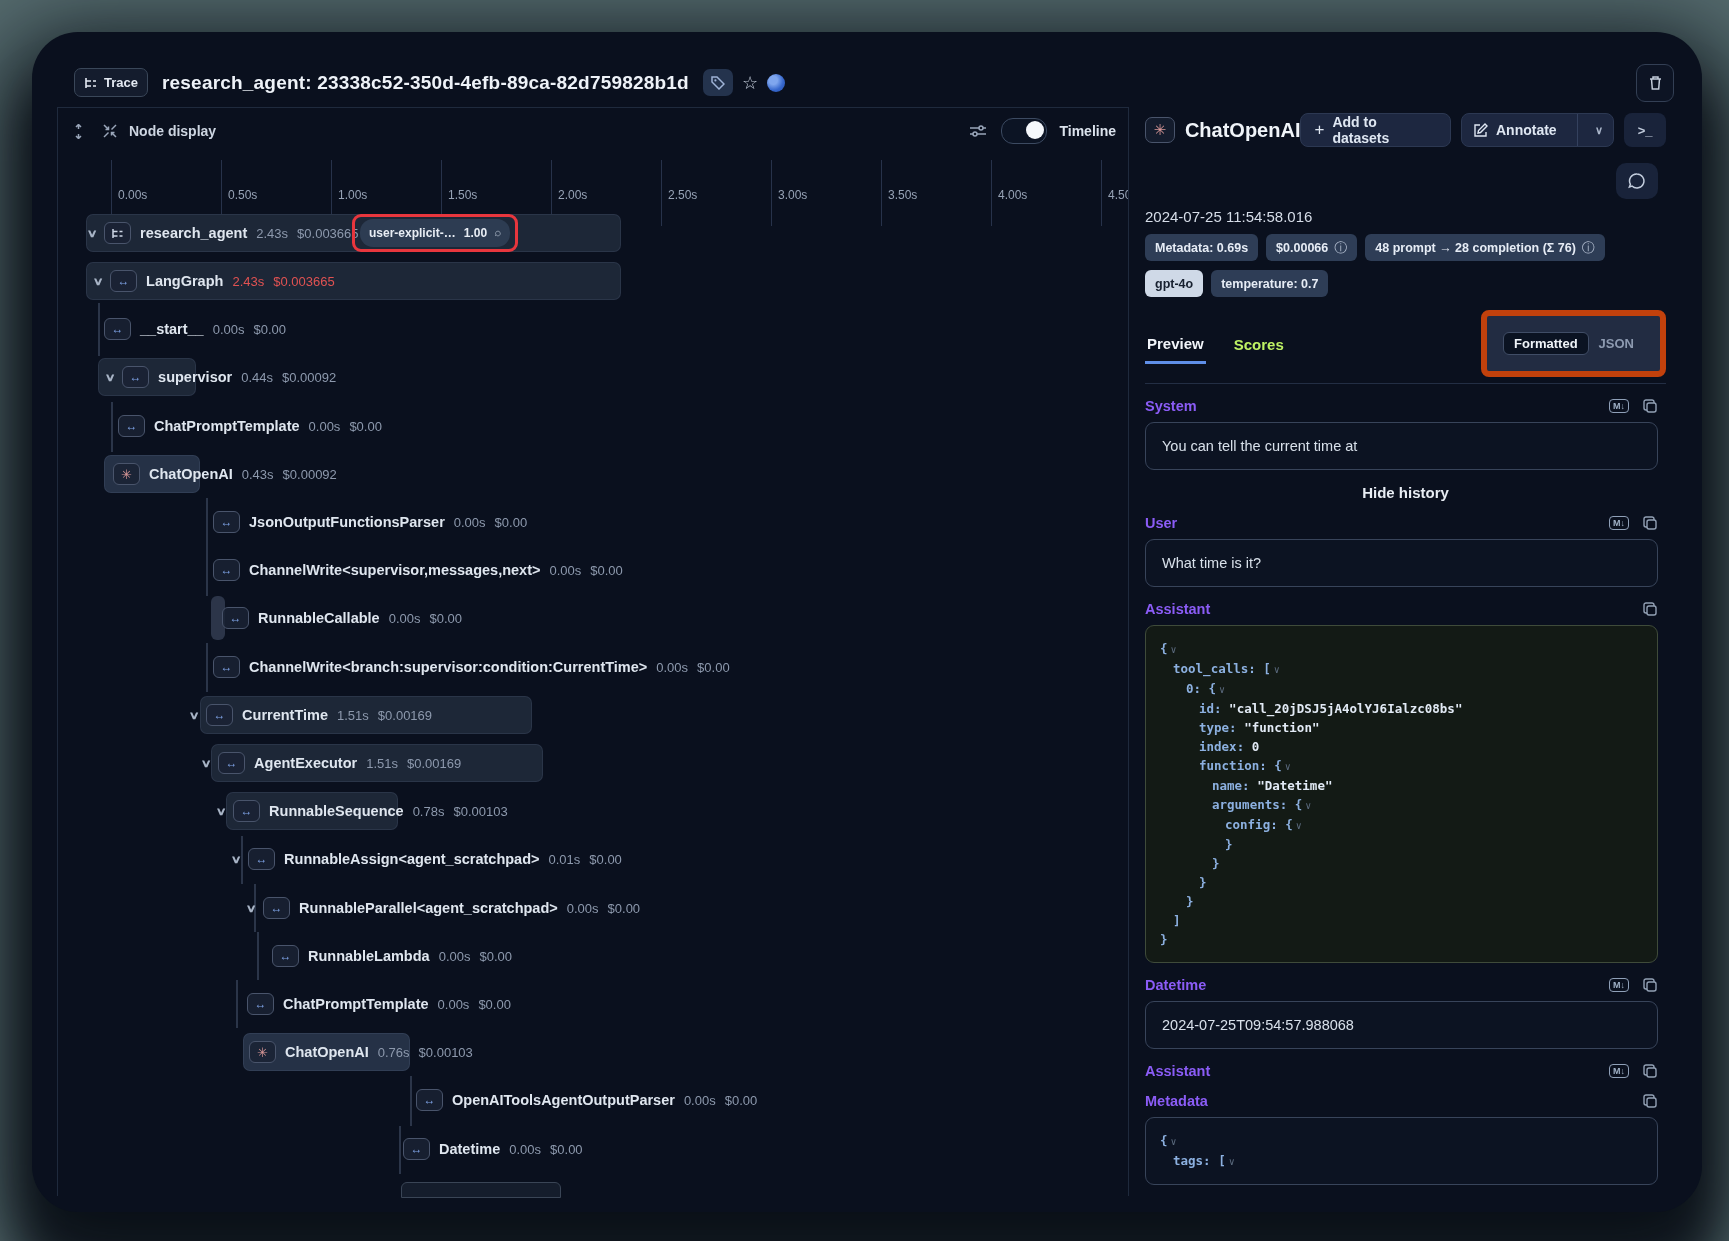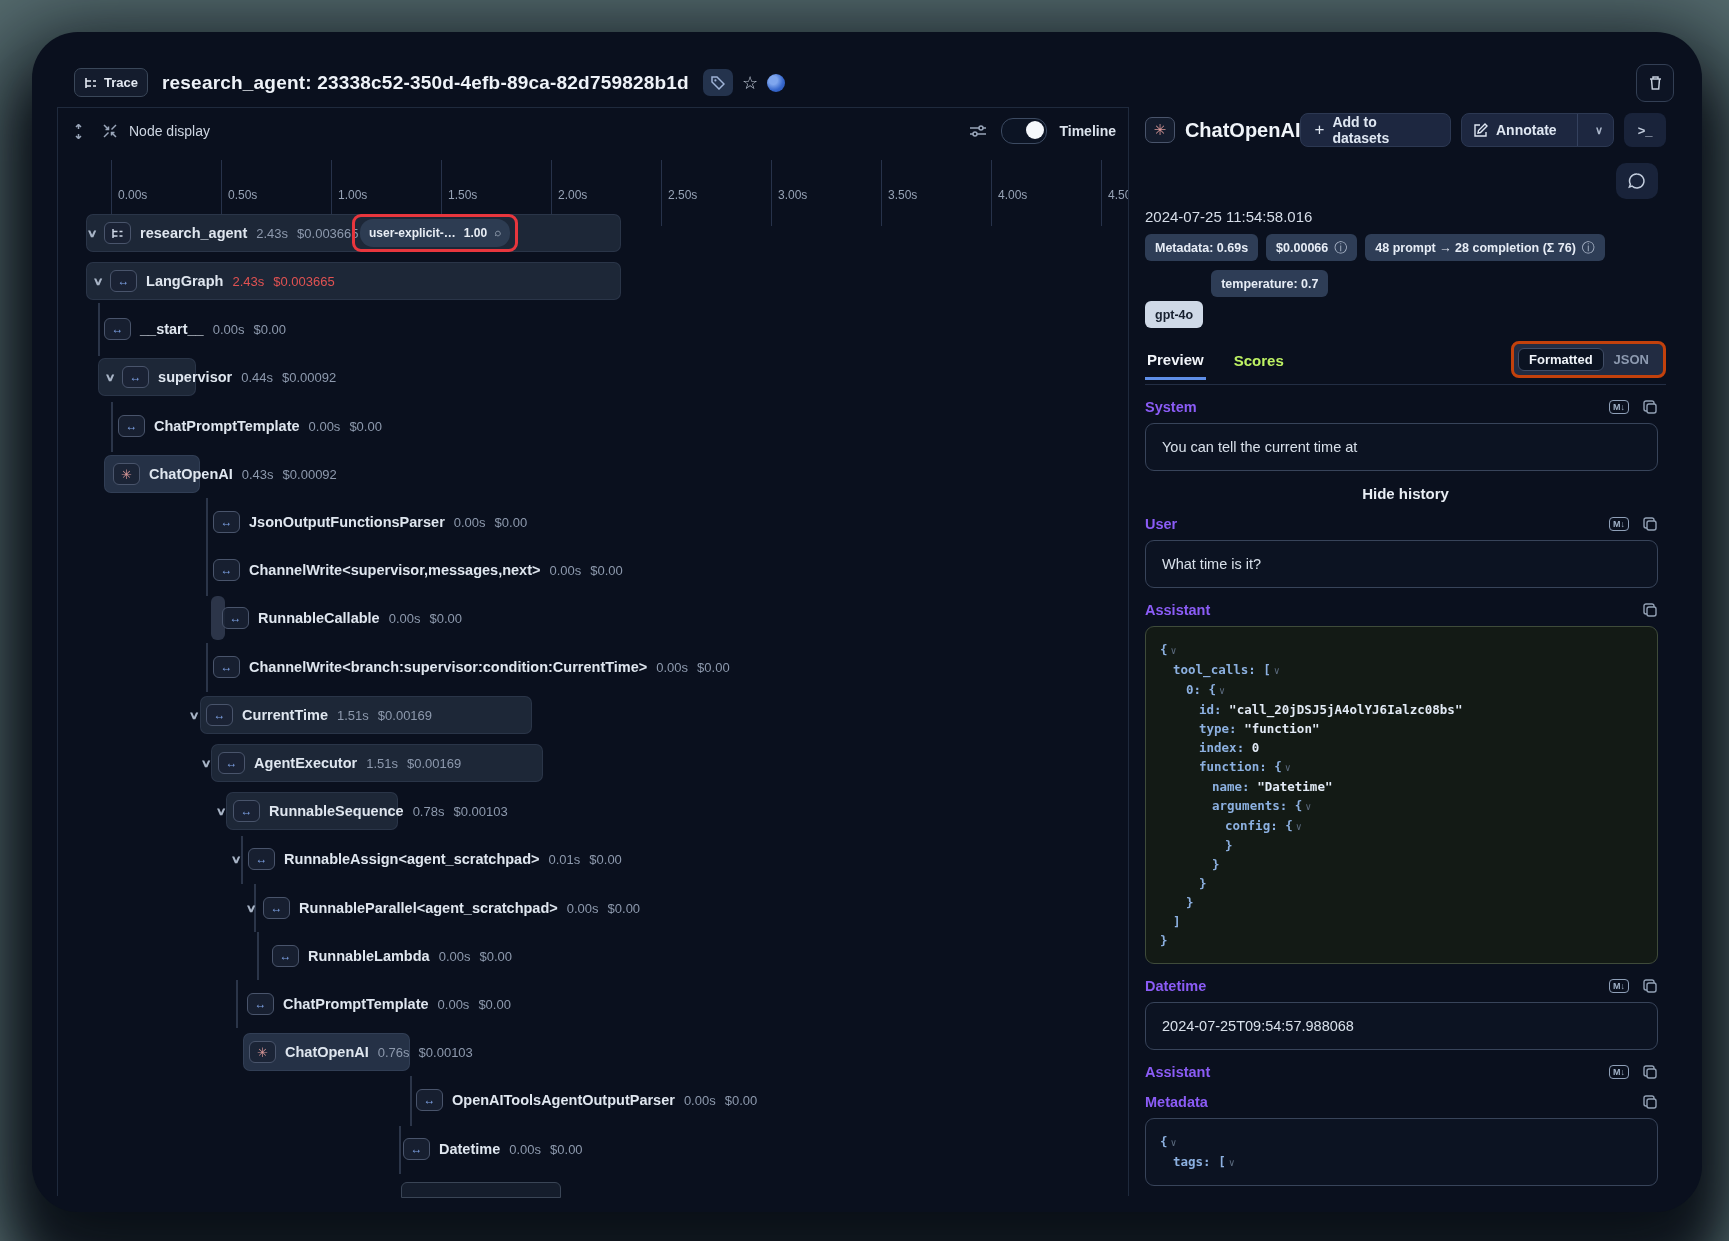--- a/index.html
+++ b/index.html
@@ -20,21 +20,21 @@
   .orb{margin-left:9px;width:18px;height:18px;border-radius:50%;
     background:radial-gradient(circle at 35% 35%,#7fa6ee 0 25%,#3667cd 60%,#274fa6 100%);}
   .trash-btn{margin-left:auto;width:36px;height:36px;border:1px solid #333f54;border-radius:9px;
     display:flex;align-items:center;justify-content:center;background:#0d1424;}
   .hdiv{position:absolute;left:25px;top:75px;right:28px;height:1px;background:#1f2a3d;}
 
   
   .vline-left{position:absolute;left:25px;top:75px;bottom:16px;width:1px;background:#1f2a3d;}
   .left-head{position:absolute;left:25px;top:81px;width:1071px;height:36px;display:flex;align-items:center;color:#9aa6ba;}
   .mini-icon-btn{width:22px;height:22px;display:flex;align-items:center;justify-content:center;margin-left:10px;}
-  .node-display{margin-left:8px;font-size:14px;color:#cdd5e1;}
+  .node-display{margin-left:8px;font-size:14px;color:#cdd5e1;font-weight:bold;}
   .left-head-right{margin-left:auto;display:flex;align-items:center;gap:12px;margin-right:12px;}
   .toggle{width:44px;height:24px;border-radius:12px;background:#0c1424;border:1px solid #3c4a61;position:relative;}
   .toggle .knob{position:absolute;right:2px;top:2px;width:18px;height:18px;border-radius:50%;background:#f5f8fc;}
   .timeline-label{font-size:14px;color:#dbe2ec;font-weight:600;}
 
   .ruler{position:absolute;left:25px;top:128px;width:1071px;height:68px;}
   .tick{position:absolute;top:0;width:1px;height:66px;background:#27324a;}
   .tick-label{position:absolute;top:28px;font-size:12px;color:#97a3b6;white-space:nowrap;padding-left:7px;}
 
   
@@ -70,26 +70,26 @@
   .btn-split .sep{width:1px;background:#34415e;}
   .btn-sq{width:42px;height:34px;border-radius:8px;background:#19233a;display:flex;align-items:center;
     justify-content:center;color:#c3cddd;font-size:13px;font-weight:700;}
   .bubble-row{display:flex;justify-content:flex-end;margin:16px 8px 0 0;}
   .bubble-btn{width:42px;height:36px;border-radius:10px;background:#19233a;display:flex;align-items:center;justify-content:center;}
   .rp-ts{margin-top:9px;font-size:15px;color:#d6dde8;}
   .badges{display:flex;gap:8px;margin-top:9px;flex-wrap:wrap;}
   .badge{height:27px;border-radius:6px;background:#2e3d56;color:#e6ecf5;font-size:12.5px;font-weight:700;
     display:flex;align-items:center;gap:6px;padding:0 10px;white-space:nowrap;}
   .badge .inf{color:#aeb9cc;font-weight:400;font-size:13px;}
-  .badge.light{background:#cfd9e7;color:#17202f;margin-top:31px;}
+  .badge.light{background:#cfd9e7;color:#17202f;}
   .tabs-row{display:flex;align-items:center;margin-top:13px;border-bottom:1px solid #232e44;padding-bottom:0;}
   .tab{font-size:15px;font-weight:700;color:#bef264;padding:4px 2px 9px;margin-right:26px;}
   .tab.active{color:#f2f5fa;border-bottom:3px solid #5f8fe8;margin-bottom:-1px;}
-  .seg-toggle{margin-left:auto;display:flex;align-items:center;background:#222c42;border:3px solid #c2410c;
-    border-radius:8px;padding:4px;margin-bottom:6px;}
+  .seg-toggle{margin-left:auto;display:flex;align-items:center;background:#222c42;border:6px solid #c2410c;
+    border-radius:8px;padding:16px;margin-bottom:6px;}
   .seg-toggle .opt{font-size:13px;font-weight:700;padding:3px 10px;border-radius:6px;color:#8d9ab0;}
   .seg-toggle .opt.active{background:#0b1322;color:#f0f4f9;border:1px solid #404d66;}
   .sec-head{display:flex;align-items:center;margin-top:14px;}
   .sec-title{font-size:14.5px;font-weight:700;color:#8b5cf6;}
   .sec-icons{margin-left:auto;display:flex;align-items:center;gap:14px;margin-right:8px;}
   .md-ic{border:1.5px solid #8fa0b8;border-radius:4px;color:#9fb0c6;font-size:9px;font-weight:700;
     padding:1px 3px;line-height:1.2;}
   .msg-box{margin-top:8px;margin-right:8px;background:#0c1322;border:1px solid #38445a;border-radius:9px;
     padding:15px 16px;font-size:14.5px;color:#d8e0ea;}
   .hide-history{text-align:center;margin-top:14px;font-size:15px;font-weight:700;color:#e8edf4;}

